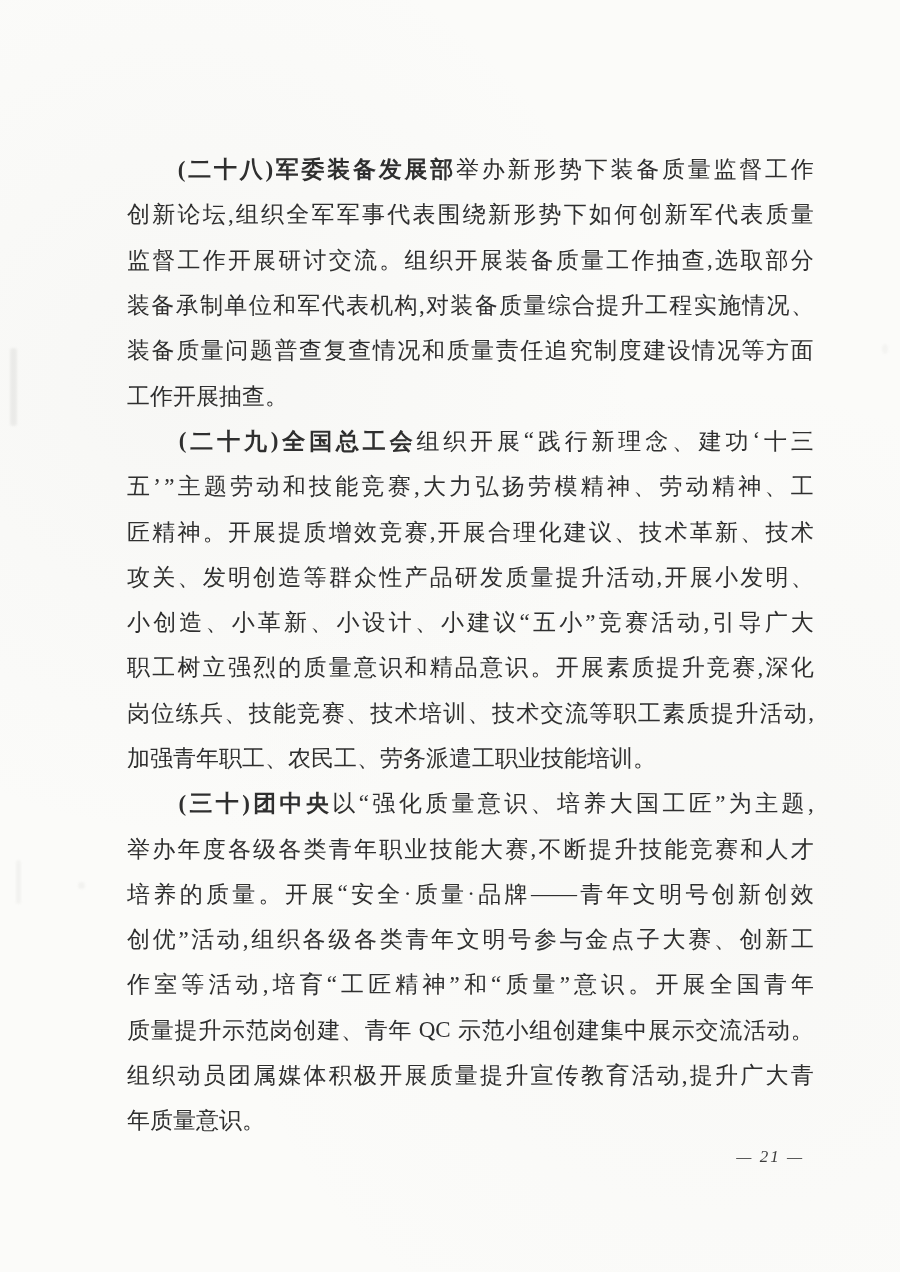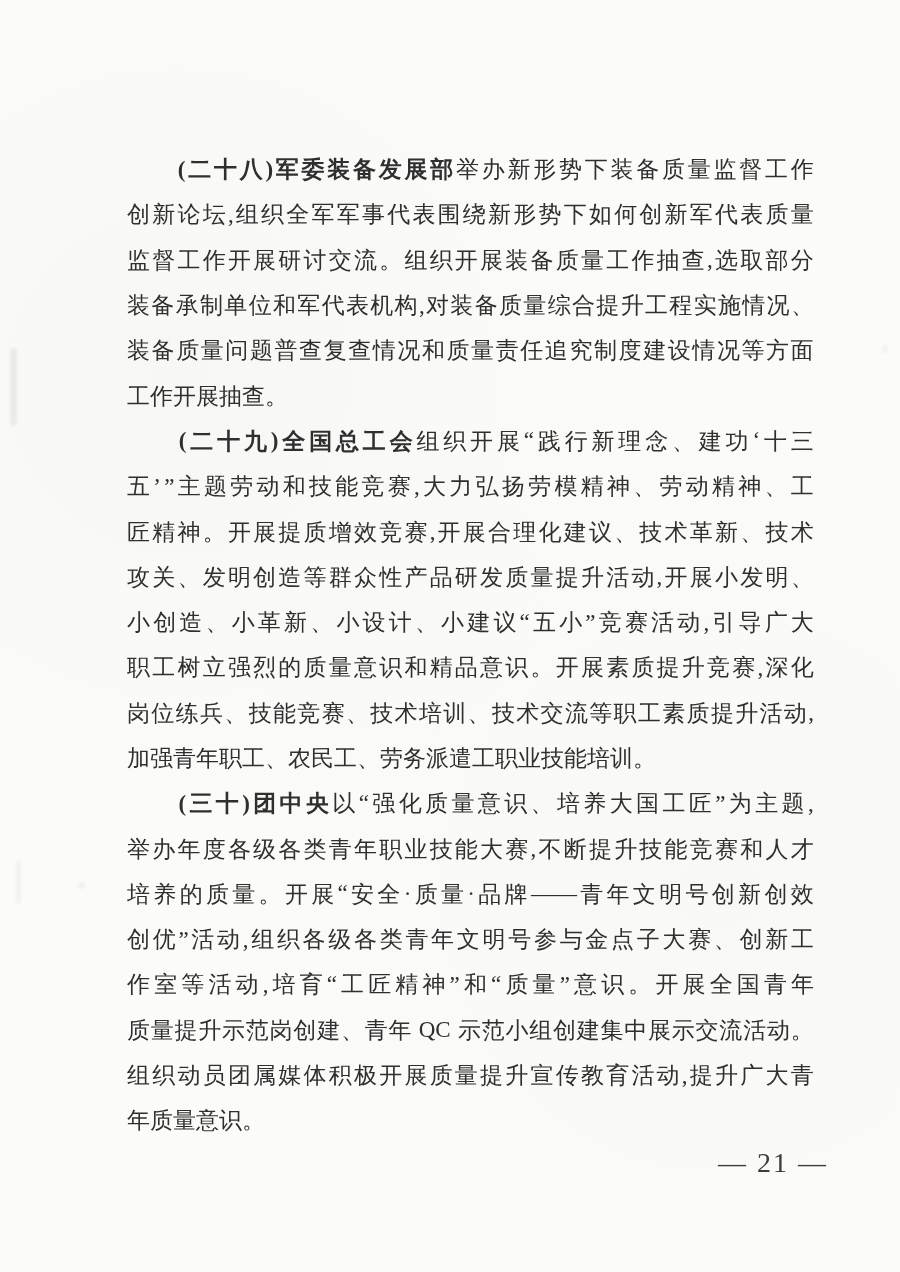--- a/index.html
+++ b/index.html
@@ -29,25 +29,26 @@
     height: 45.3px;
     align-items: center;
     justify-content: space-between;
   }
   .line.last { justify-content: flex-start; }
   .sp { display: inline-block; flex: 0 0 48px; width: 48px; height: 1px; }
   .g { white-space: pre; }
   .b { font-weight: bold; }
   #pageno {
     position: absolute;
-    top: 1147px; right: 72px;
-    font-size: 28px;
+    top: 1147px; right: 96px;
+    font-size: 17px;
     color: #3c3c3c;
     letter-spacing: 2px;
     white-space: pre;
+    font-style: italic;
   }
   .art { position: absolute; background: #d6d6d3; pointer-events: none; }
   .art1 { left: 10px; top: 348px; width: 7px; height: 78px; opacity: .38; border-radius: 3px; filter: blur(1px); }
   .art2 { left: 16px; top: 860px; width: 5px; height: 44px; opacity: .22; border-radius: 3px; filter: blur(1px); }
   .art3 { left: 78px; top: 882px; width: 7px; height: 7px; opacity: .25; border-radius: 50%; filter: blur(1px); }
   .art4 { left: 882px; top: 344px; width: 6px; height: 10px; opacity: .2; border-radius: 50%; filter: blur(1px); }
 </style>
 </head>
 <body style="--paper: #fbfbf9; --ink: #2f2f2f;">
 

